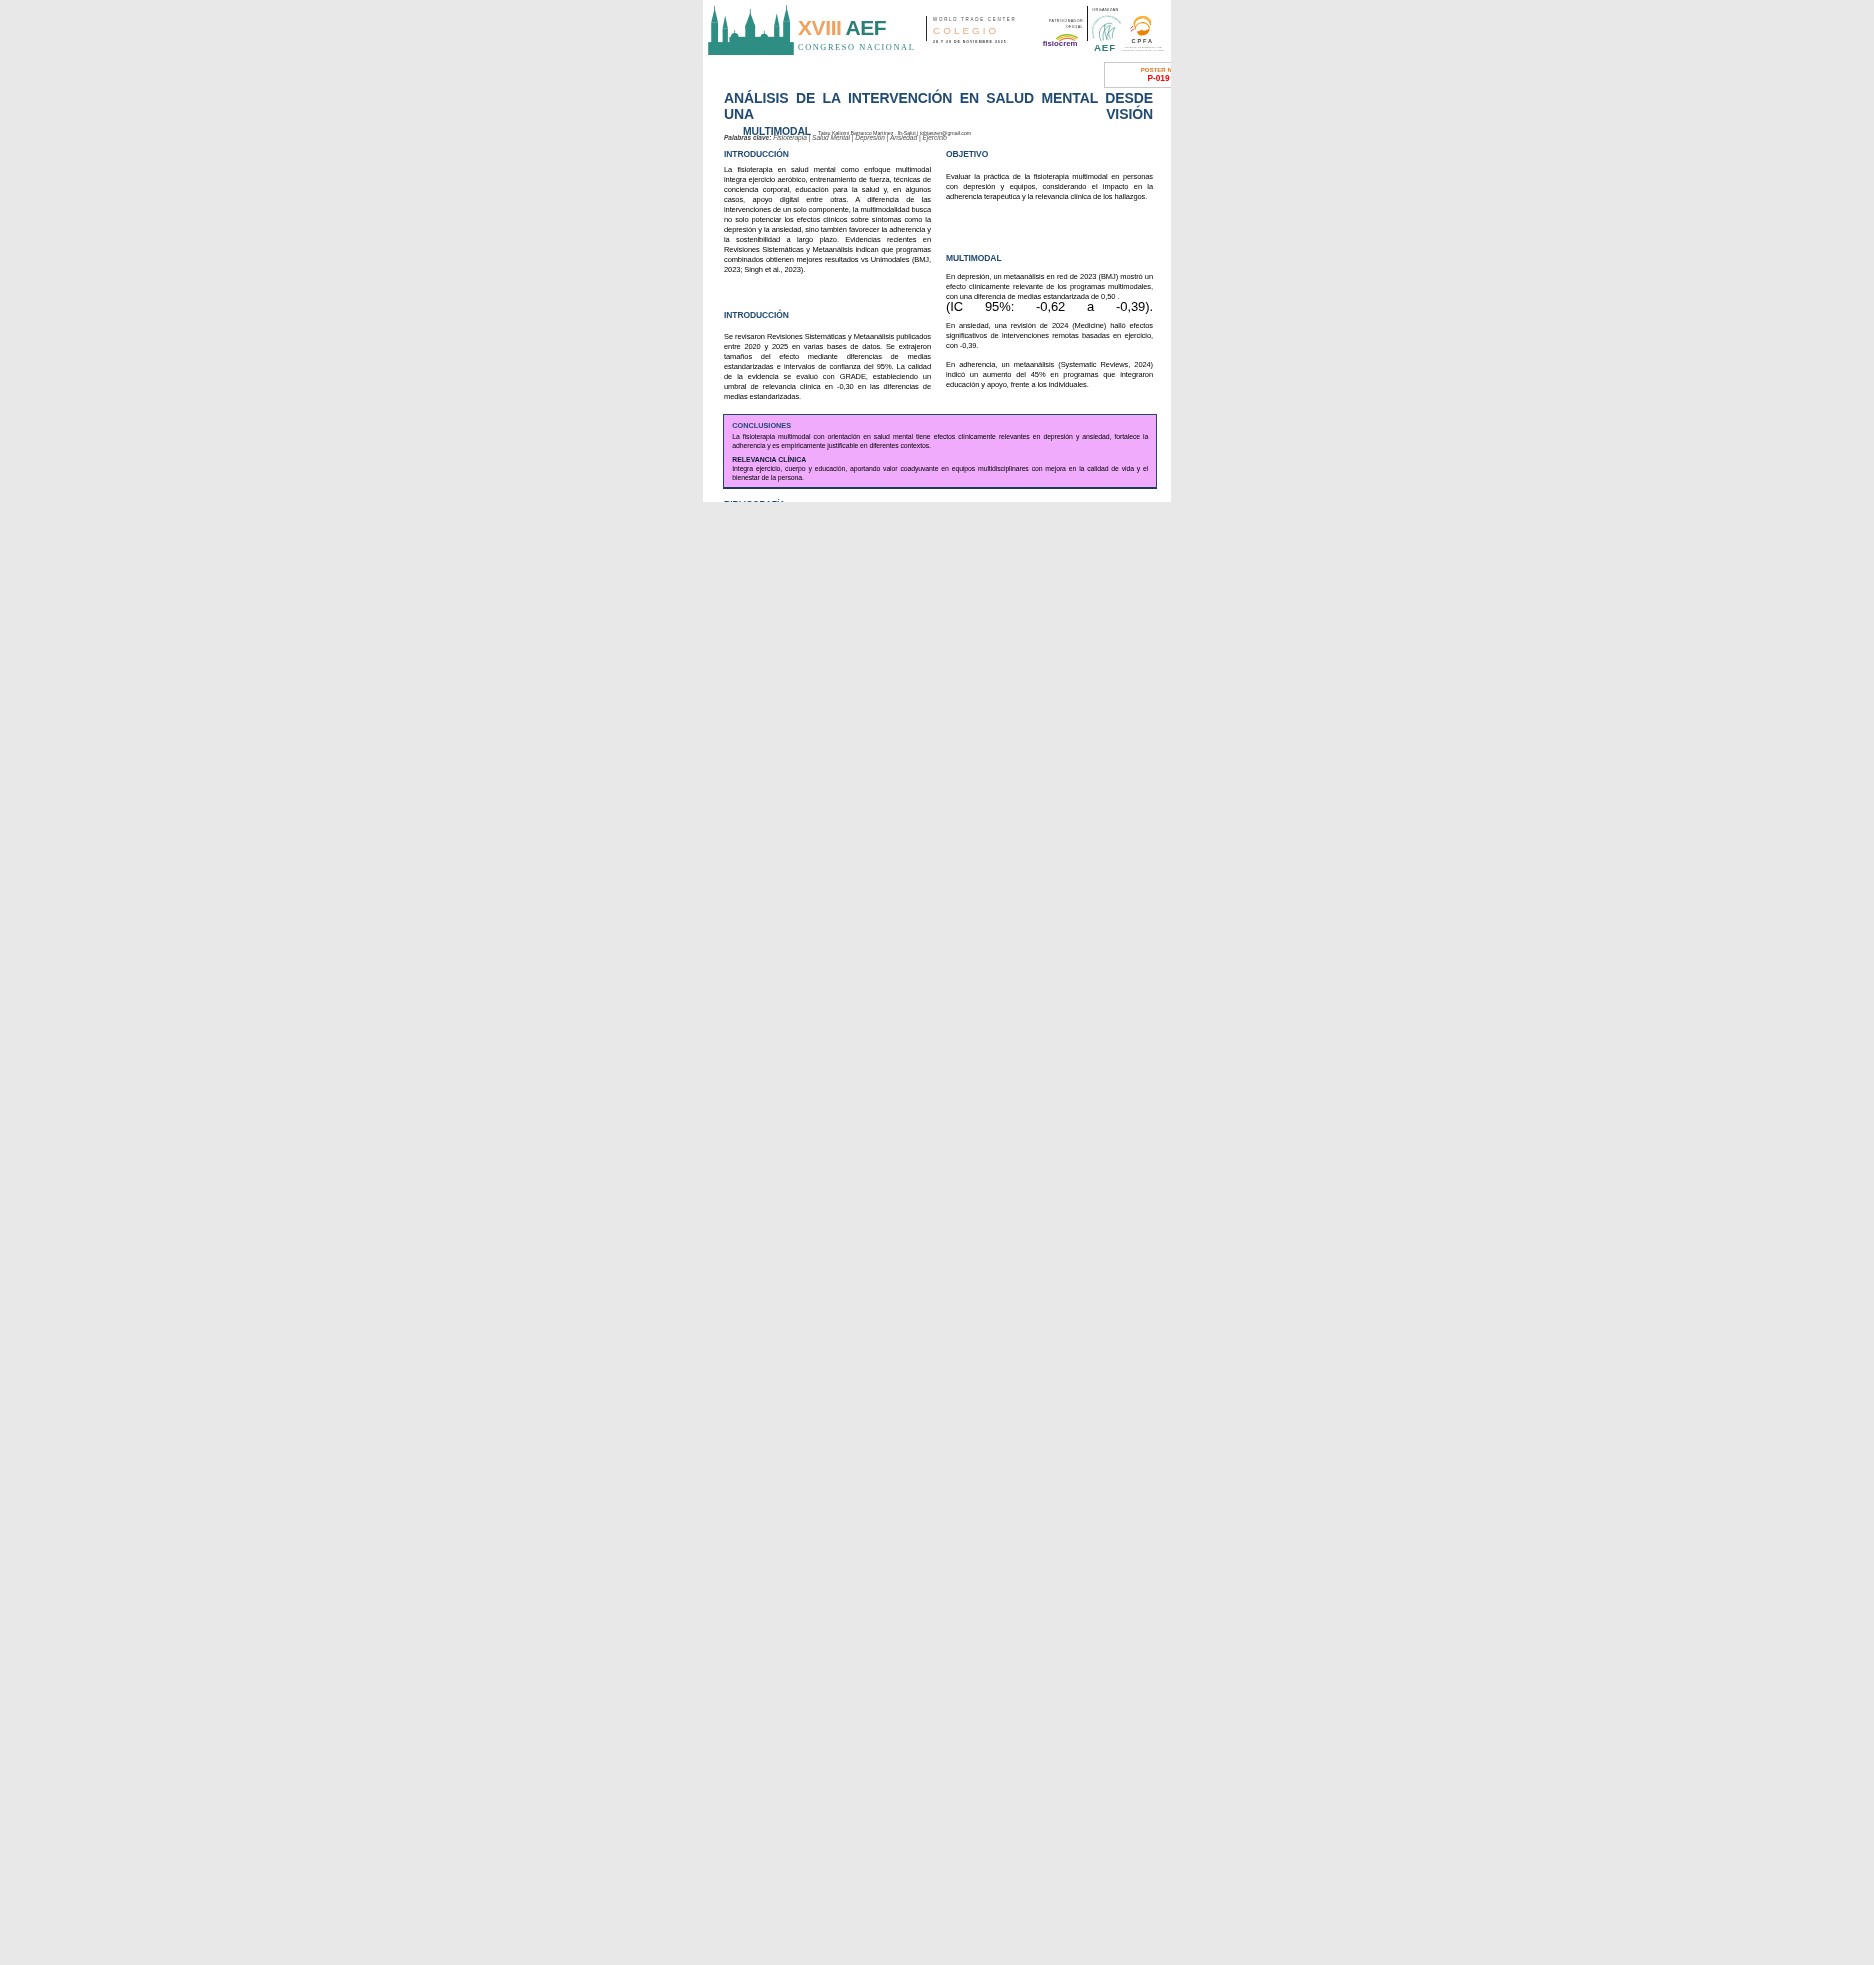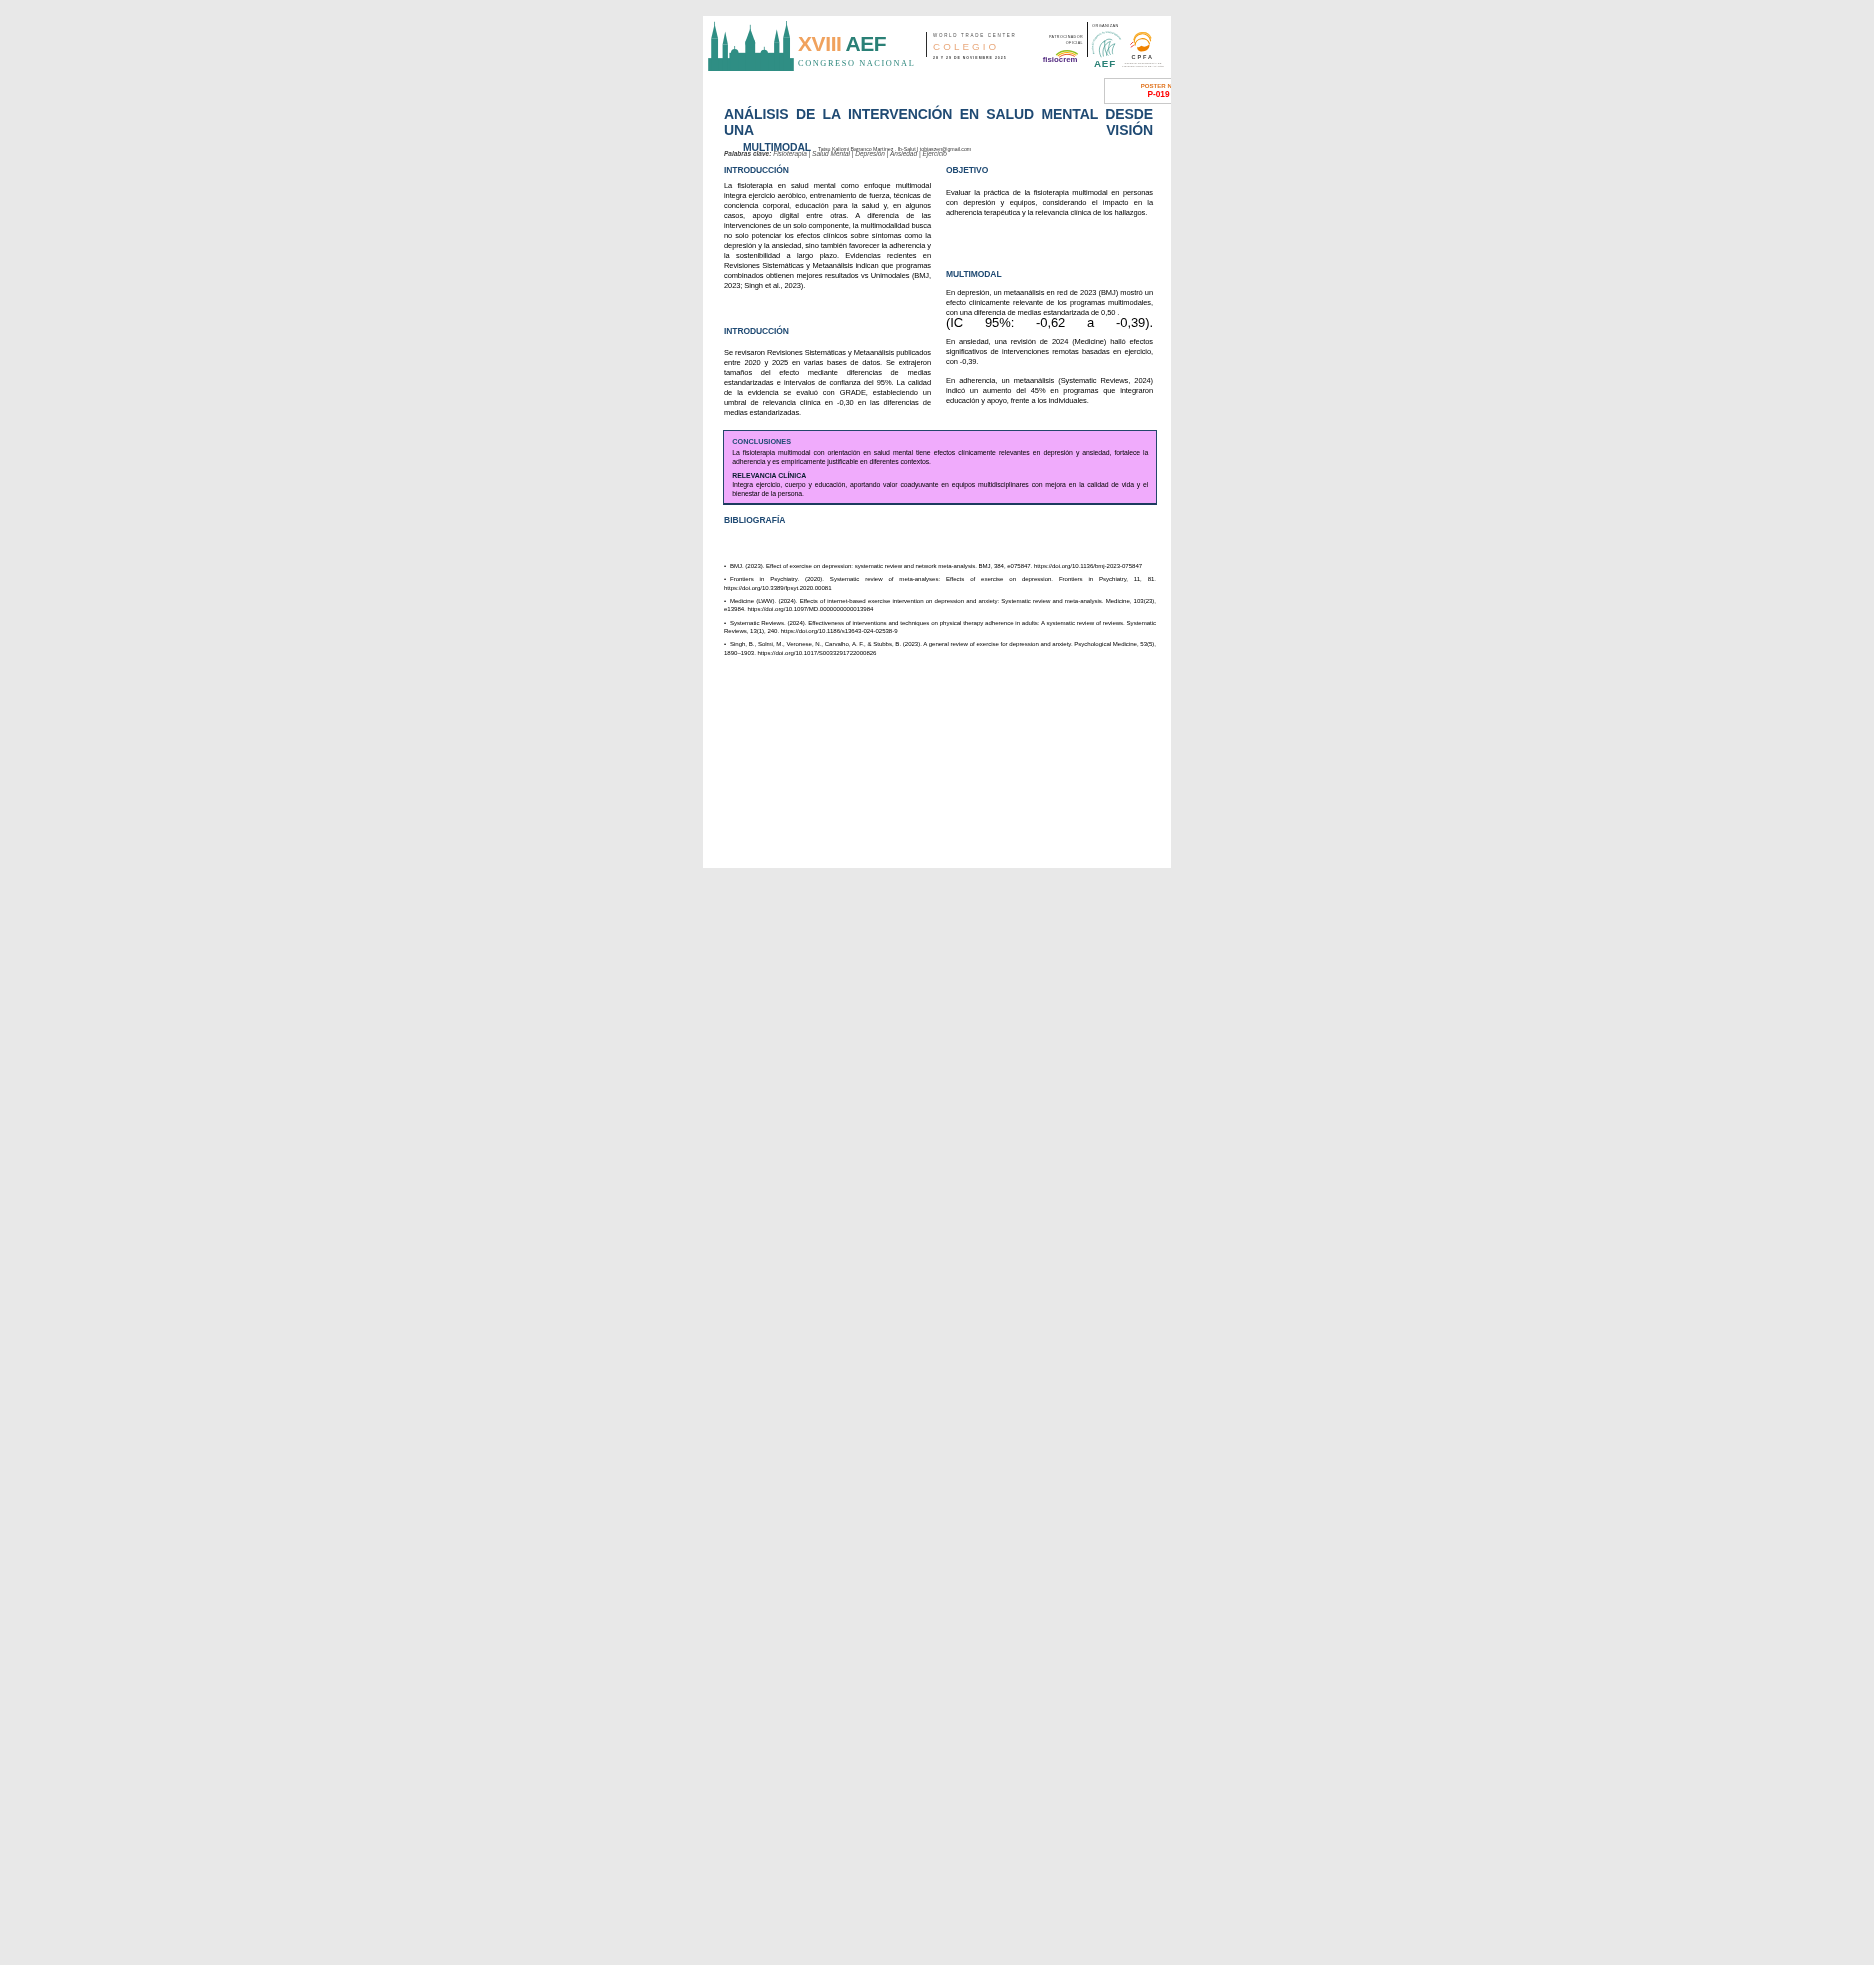--- a/index.html
+++ b/index.html
@@ -1,19 +1,19 @@
 <!DOCTYPE html>
 <html style="font-size:6.3px"><head>
 <meta charset="utf-8">
 <style>
   html,body{margin:0;padding:0;background:#e8e8e8;}
   .poster{
     position:relative;
-    width:468px;height:852px;
-    margin:16px auto;
+    width:468px;height:502px;
+    margin:0 auto;
     background:#ffffff;
     font-family:"Liberation Sans", sans-serif;
     overflow:hidden;
   }
   
   .basilica{position:absolute;left:3.9px;top:4.7px;width:88px;height:50px;}
   .congress-big{
     position:absolute;left:95px;top:16.5px;
     font-size:21px;font-weight:bold;letter-spacing:-0.4px;line-height:1;
     white-space:nowrap;

